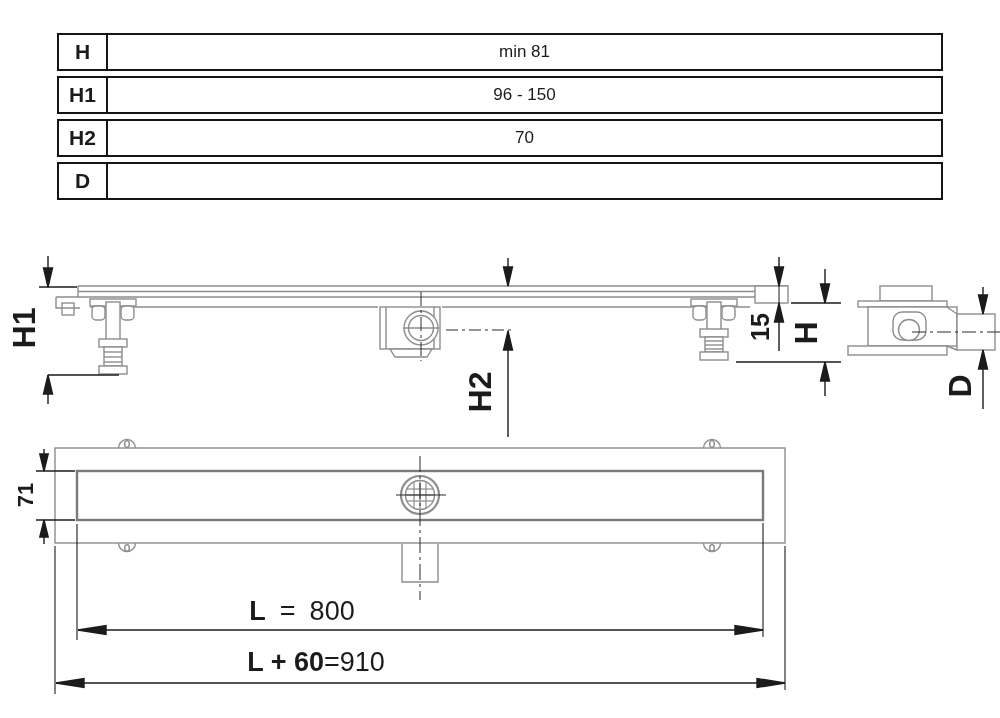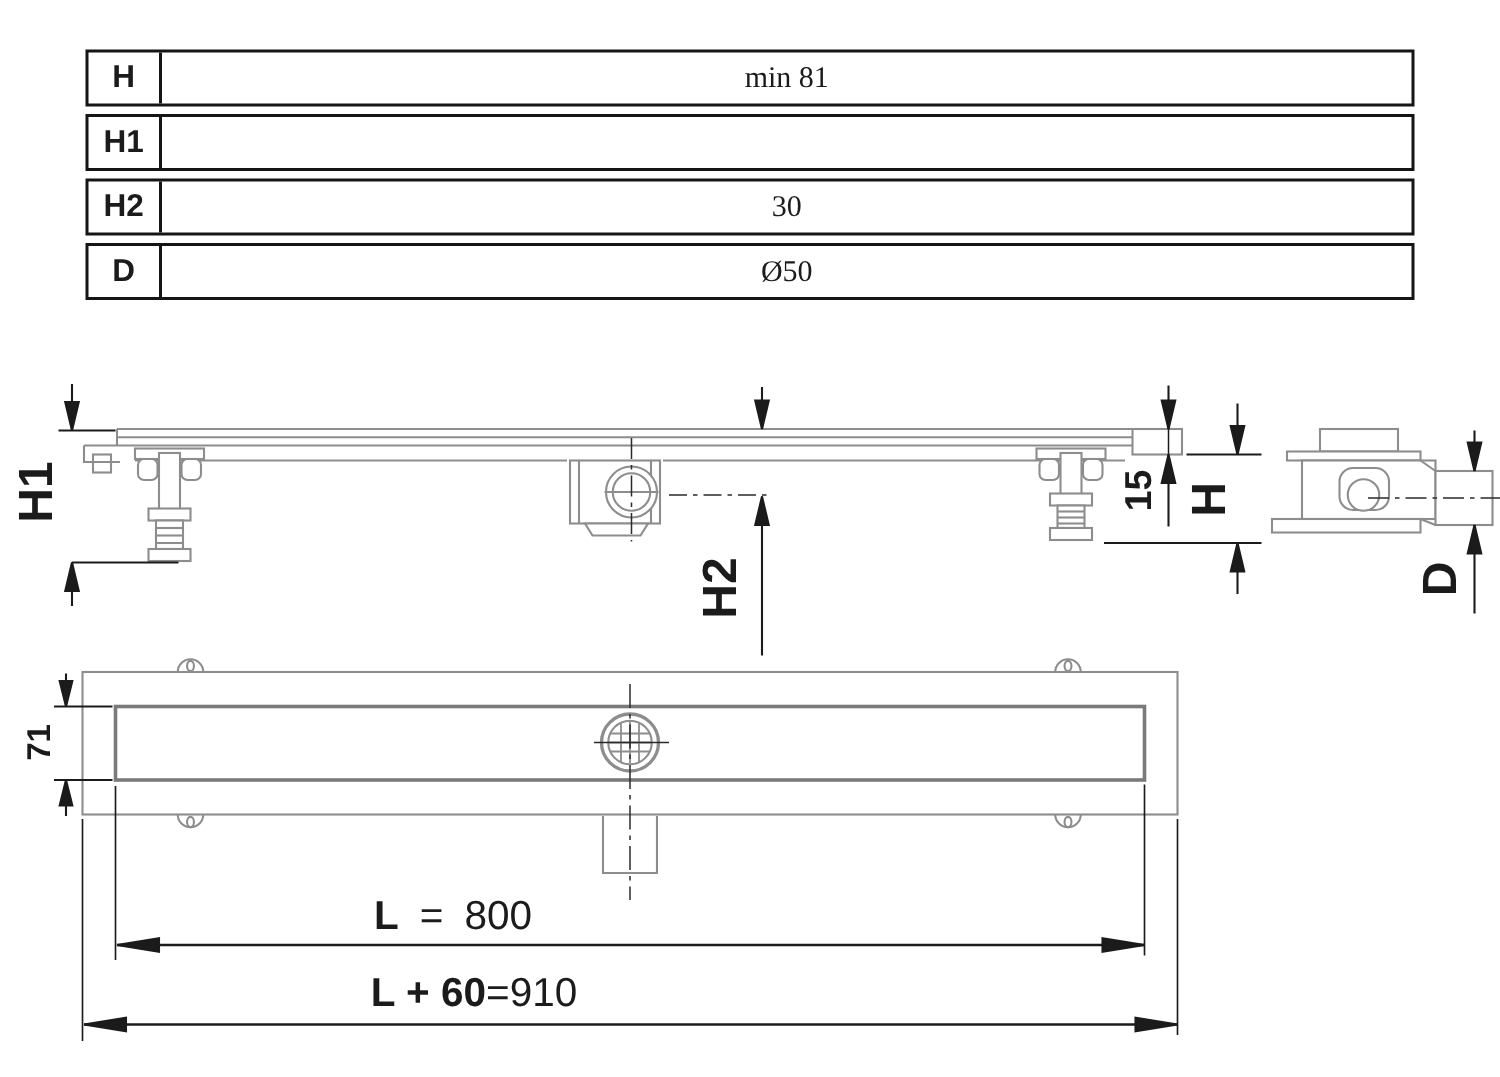--- a/index.html
+++ b/index.html
@@ -5,21 +5,21 @@
   html,body{margin:0;padding:0;background:#fff;}
   .page{position:relative;width:1000px;height:718px;background:#fff;
         font-family:"Liberation Sans",sans-serif;color:#1b1b1b;overflow:hidden;}
 
   
   .dim-table{position:absolute;left:57px;top:33px;width:886px;height:167px;
              display:flex;flex-direction:column;justify-content:space-between;}
   .t-row{height:38px;border:2.5px solid #151515;display:flex;background:#fff;box-sizing:border-box;}
   .t-label{width:47px;border-right:2.5px solid #151515;display:flex;align-items:center;
            justify-content:center;font-weight:bold;font-size:21px;}
-  .t-value{flex:1;display:flex;align-items:center;justify-content:center;font-size:20px;font-family:Liberation Serif, serif;}
+  .t-value{flex:1;display:flex;align-items:center;justify-content:center;font-size:17px;}
 
   
   svg.draw{position:absolute;left:0;top:0;}
 
   
   .dim-label{position:absolute;font-weight:bold;white-space:nowrap;color:#1b1b1b;}
   .rot{transform:translate(-50%,-50%) rotate(-90deg);}
   .big{font-size:32px;}
   .mid{font-size:25px;}
   .small{font-size:22px;}
@@ -34,28 +34,28 @@
 
 <div class="page">
 
   <div class="dim-table">
     <div class="t-row">
       <div class="t-label">H</div>
       <div class="t-value">min 81</div>
     </div>
     <div class="t-row">
       <div class="t-label">H1</div>
+      <div class="t-value">96 - 150</div>
     </div>
     <div class="t-row">
       <div class="t-label">H2</div>
-      <div class="t-value">30</div>
+      <div class="t-value">70</div>
     </div>
     <div class="t-row">
       <div class="t-label">D</div>
-      <div class="t-value">Ø50</div>
     </div>
   </div>
 
   <svg class="draw" width="1000" height="718" viewBox="0 0 1000 718">
 
     <g stroke="#8d8d8d" stroke-width="1.4" fill="none">
 
       <g>
         <line x1="78" y1="286" x2="788" y2="286"></line>
         <line x1="78" y1="291.5" x2="788" y2="291.5"></line>

